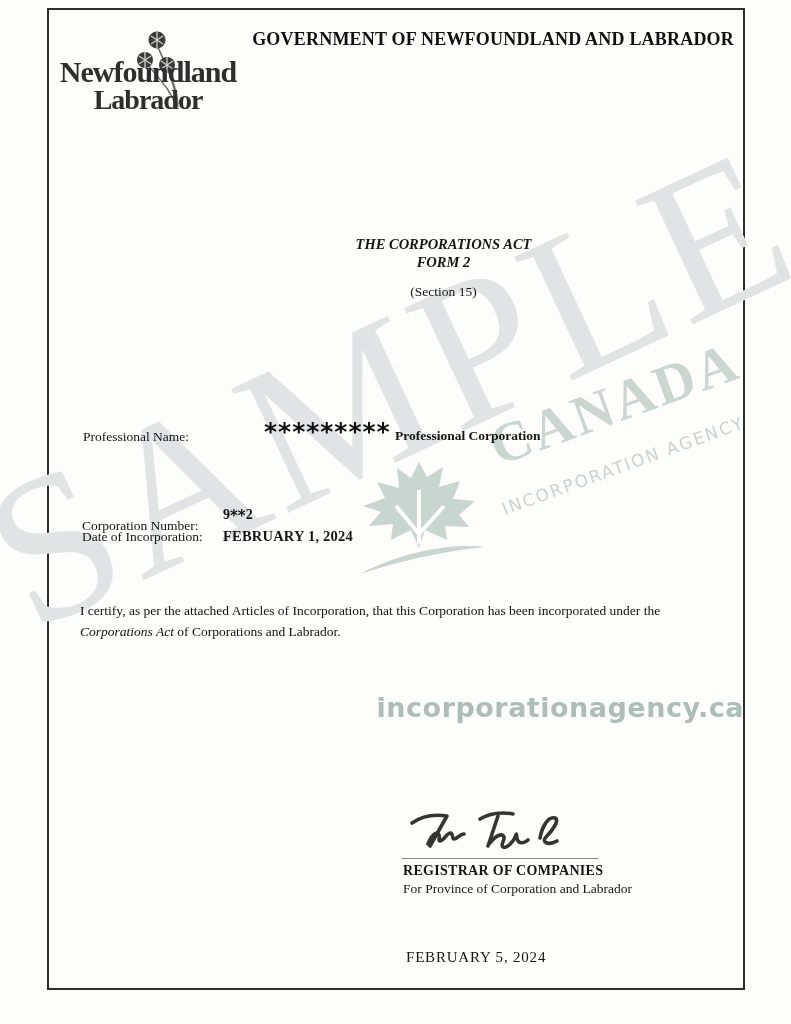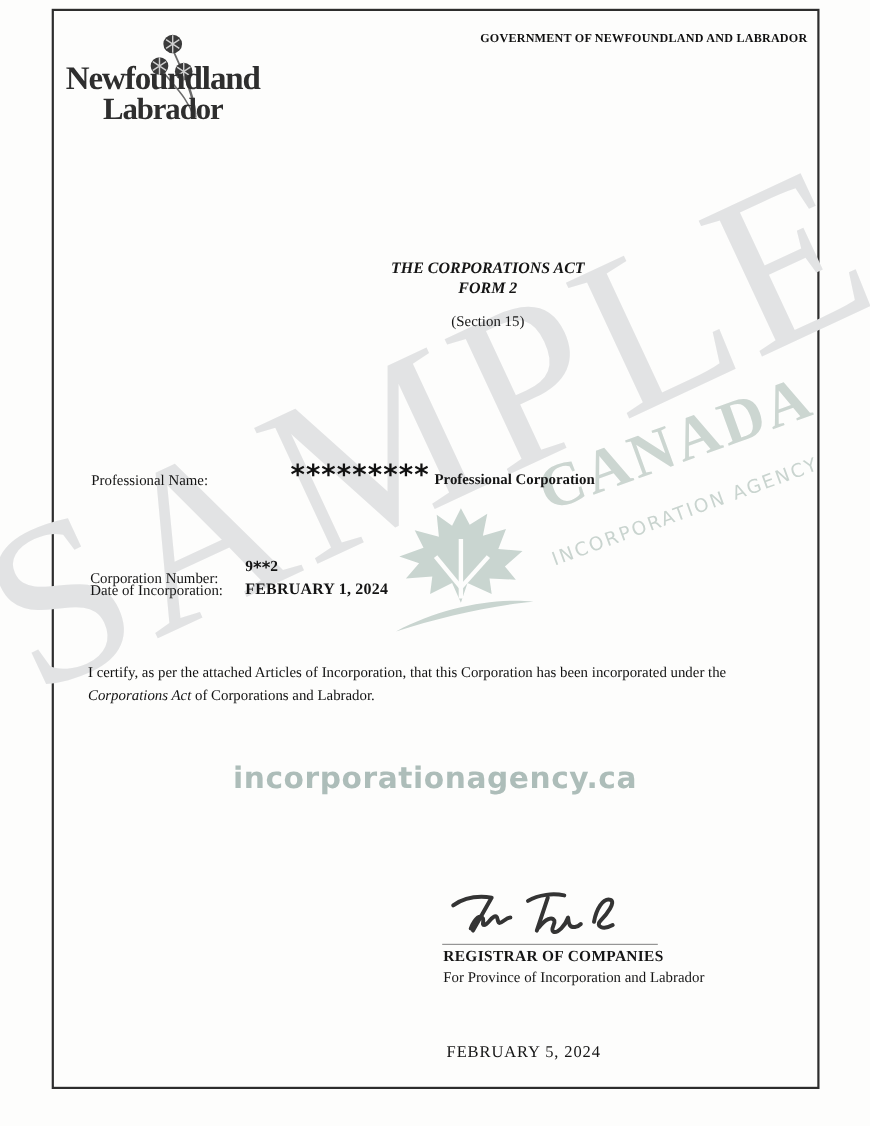--- a/index.html
+++ b/index.html
@@ -26,28 +26,28 @@
     font-weight:bold; font-size:56px; letter-spacing:3px; color:#ccd6d1;
     transform:rotate(-20deg); transform-origin:left bottom; white-space:nowrap;
   }
   .wm-agency {
     left:506px; top:499px; font-family:"DejaVu Sans", sans-serif;
     font-size:17px; letter-spacing:2px; color:#c9d4cf;
     transform:rotate(-20deg); transform-origin:left bottom; white-space:nowrap;
   }
   .wm-leaf { left:356px; top:460px; }
   .wm-url {
-    left:47px; top:692px; width:697px; text-align:center;
+    left:47px; top:692px; width:697px; text-align:right;
     font-family:"DejaVu Sans", sans-serif; font-weight:bold;
     font-size:27px; letter-spacing:0.5px; color:#adbdb9;
   }
   
   .ct { position:absolute; z-index:2; }
   .gov-title {
-    top:29px; right:57px; font-weight:bold; font-size:11px;
+    top:29px; right:57px; font-weight:bold; font-size:18px;
     letter-spacing:0.2px; color:#101010; white-space:nowrap;
   }
   .logo-text { left:58px; top:56px; width:180px; text-align:center; color:#2e2e2e; }
   .logo-line1 { font-size:30px; font-weight:600; letter-spacing:-1px; line-height:32px; }
   .logo-line2 { font-size:28px; font-weight:600; letter-spacing:-1px; line-height:28px; margin-top:-2px; }
   .plant-icon { left:133px; top:27px; }
   .title-block { left:47px; top:235px; width:697px; text-align:center;padding-left:48px; }
   .act-line, .form-line { font-style:italic; font-weight:600; font-size:14.5px; line-height:18px; }
   .main-title { font-weight:bold; font-size:20px; letter-spacing:0.4px; margin-top:11px; }
   .section-line { font-size:13.5px; margin-top:13px; }
@@ -156,14 +156,14 @@
       <path d="M80,15 C90,9 103,8 113,10"></path>
       <path d="M98,12 L88,42"></path>
       <path d="M90,39 C96,31 102,29 104,33 C105,36 100,41 103,43 C107,45 114,37 116,31 C117,28 116,34 118,37 C120,40 125,39 128,36"></path>
       <path d="M140,34 C142,23 148,12 155,14 C160,16 152,27 146,33 C141,38 148,42 157,37"></path>
     </g>
   </svg>
 </div>
 <div class="ct sig-line"></div>
 
 <div class="ct registrar-title">REGISTRAR OF COMPANIES</div>
-<div class="ct registrar-subtitle">For Province of Incorporation and Labrador</div>
+<div class="ct registrar-subtitle">For Province of Corporation and Labrador</div>
 <div class="ct registrar-date">FEBRUARY 5, 2024</div>
 
 </body></html>

